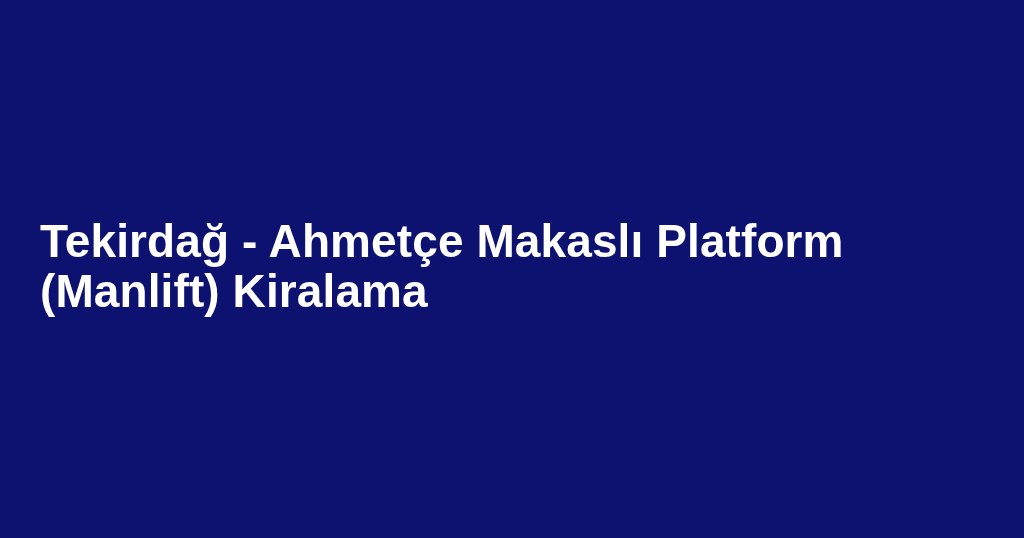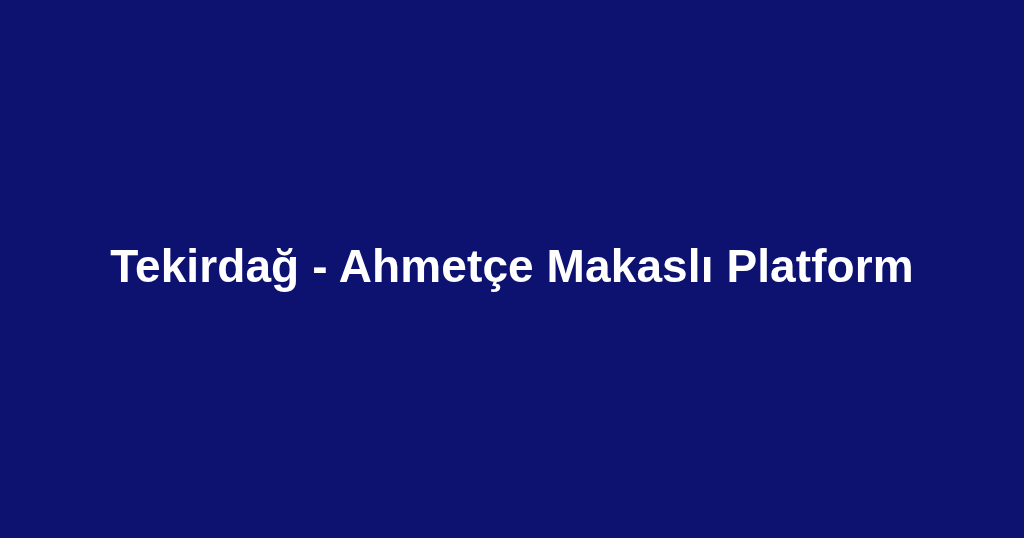--- a/index.html
+++ b/index.html
@@ -48,34 +48,35 @@
     margin: 0;
     padding: 0 40px;
     width: 100%;
     box-sizing: border-box;
     color: #ffffff;
     font-family: "Liberation Sans", "DejaVu Sans", sans-serif;
     font-weight: 700;
     font-size: 46px;
     line-height: 50px;
     letter-spacing: 0.1px;
-    text-align: center;
+    text-align: left;
     white-space: normal;
   }
 
   .banner-title .title-line {
     display: block;
   }
 </style>
 </head>
 <body>
 
 <div class="banner" style="background-color: rgb(13, 17, 112);">
 
   <div class="title-block">
 
     <h1 class="banner-title" style="color: rgb(255, 255, 255);">
       <span class="title-line">Tekirdağ - Ahmetçe Makaslı Platform</span>
+      <span class="title-line">(Manlift) Kiralama</span>
     </h1>
 
   </div>
 
 </div>
 
 </body></html>

